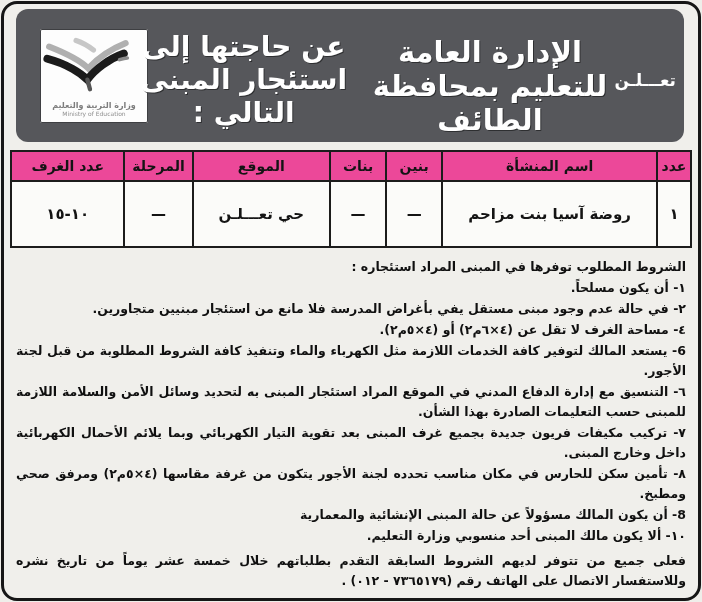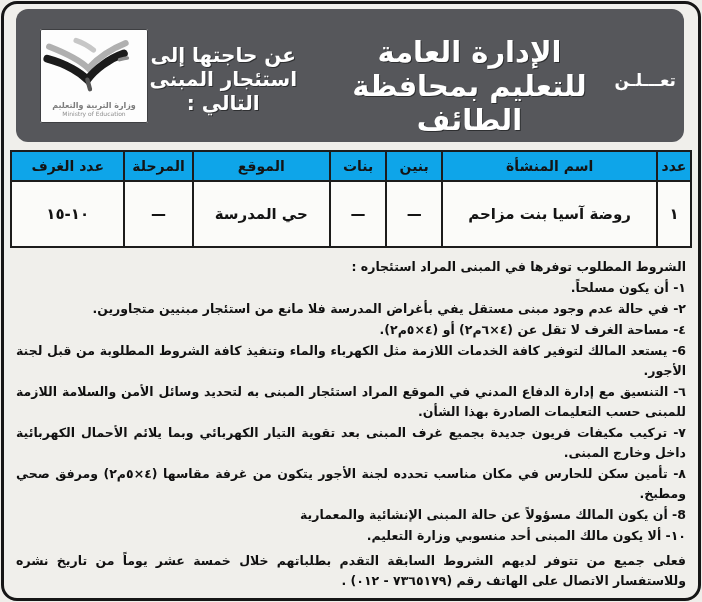--- a/index.html
+++ b/index.html
@@ -24,32 +24,32 @@
   }
   .logo-box svg{position:absolute;top:6px;left:3px;}
   .logo-ar{font-size:8px;font-weight:bold;color:#7d7d7d;line-height:9px;}
   .logo-en{font-size:6px;color:#8f8f8f;line-height:8px;}
   .header-text{
     position:absolute;left:106px;right:8px;top:0;height:100%;
     display:flex;align-items:center;text-align:center;
   }
   .announce{margin-top:8px;font-size:17px;font-weight:bold;letter-spacing:1px;}
   .ad-title{margin-top:20px;font-size:29px;font-weight:bold;line-height:34px;text-shadow:1px 1px 0 #2e2f31;}
-  .ad-subtitle{margin-top:7px;font-size:20px;font-weight:bold;text-shadow:1px 1px 0 #2e2f31;}
+  .ad-subtitle{margin-top:7px;font-size:28px;font-weight:bold;text-shadow:1px 1px 0 #2e2f31;}
   
   table.buildings{
     position:absolute;top:150px;right:10px;width:682px;
     border-collapse:collapse;direction:rtl;table-layout:fixed;
     background:#fbfbf9;
   }
   table.buildings th,table.buildings td{
     border:2px solid #1c1c1c;text-align:center;vertical-align:middle;
     font-weight:bold;padding:0;overflow:hidden;
   }
-  table.buildings th{height:28px;background:#0ea5e9;font-size:14px;}
+  table.buildings th{height:28px;background:#ec4899;font-size:14px;}
   table.buildings td{height:64px;font-size:15px;}
   
   .conditions{
     position:absolute;top:257px;right:16px;left:16px;direction:rtl;
     font-size:12.5px;font-weight:bold;line-height:20px;color:#101010;
   }
   .cond-line{text-align:justify;margin-bottom:1px;}
   .footer-para{margin-top:5px;text-align:justify;}
 </style>
 </head>
@@ -99,21 +99,21 @@
         <th>المرحلة</th>
         <th>عدد الغرف</th>
       </tr>
     </thead>
     <tbody>
       <tr>
         <td>١</td>
         <td>روضة آسيا بنت مزاحم</td>
         <td>—</td>
         <td>—</td>
-        <td>حي المدرسة</td>
+        <td>حي تعـــلـن</td>
         <td>—</td>
         <td>١٠-١٥</td>
       </tr>
     </tbody>
   </table>
 
   <div class="conditions">
     <div class="cond-line">الشروط المطلوب توفرها في المبنى المراد استئجاره :</div>
     <div class="cond-line">١- أن يكون مسلحاً.</div>
     <div class="cond-line">٢- في حالة عدم وجود مبنى مستقل يفي بأغراض المدرسة فلا مانع من استئجار مبنيين متجاورين.</div>

